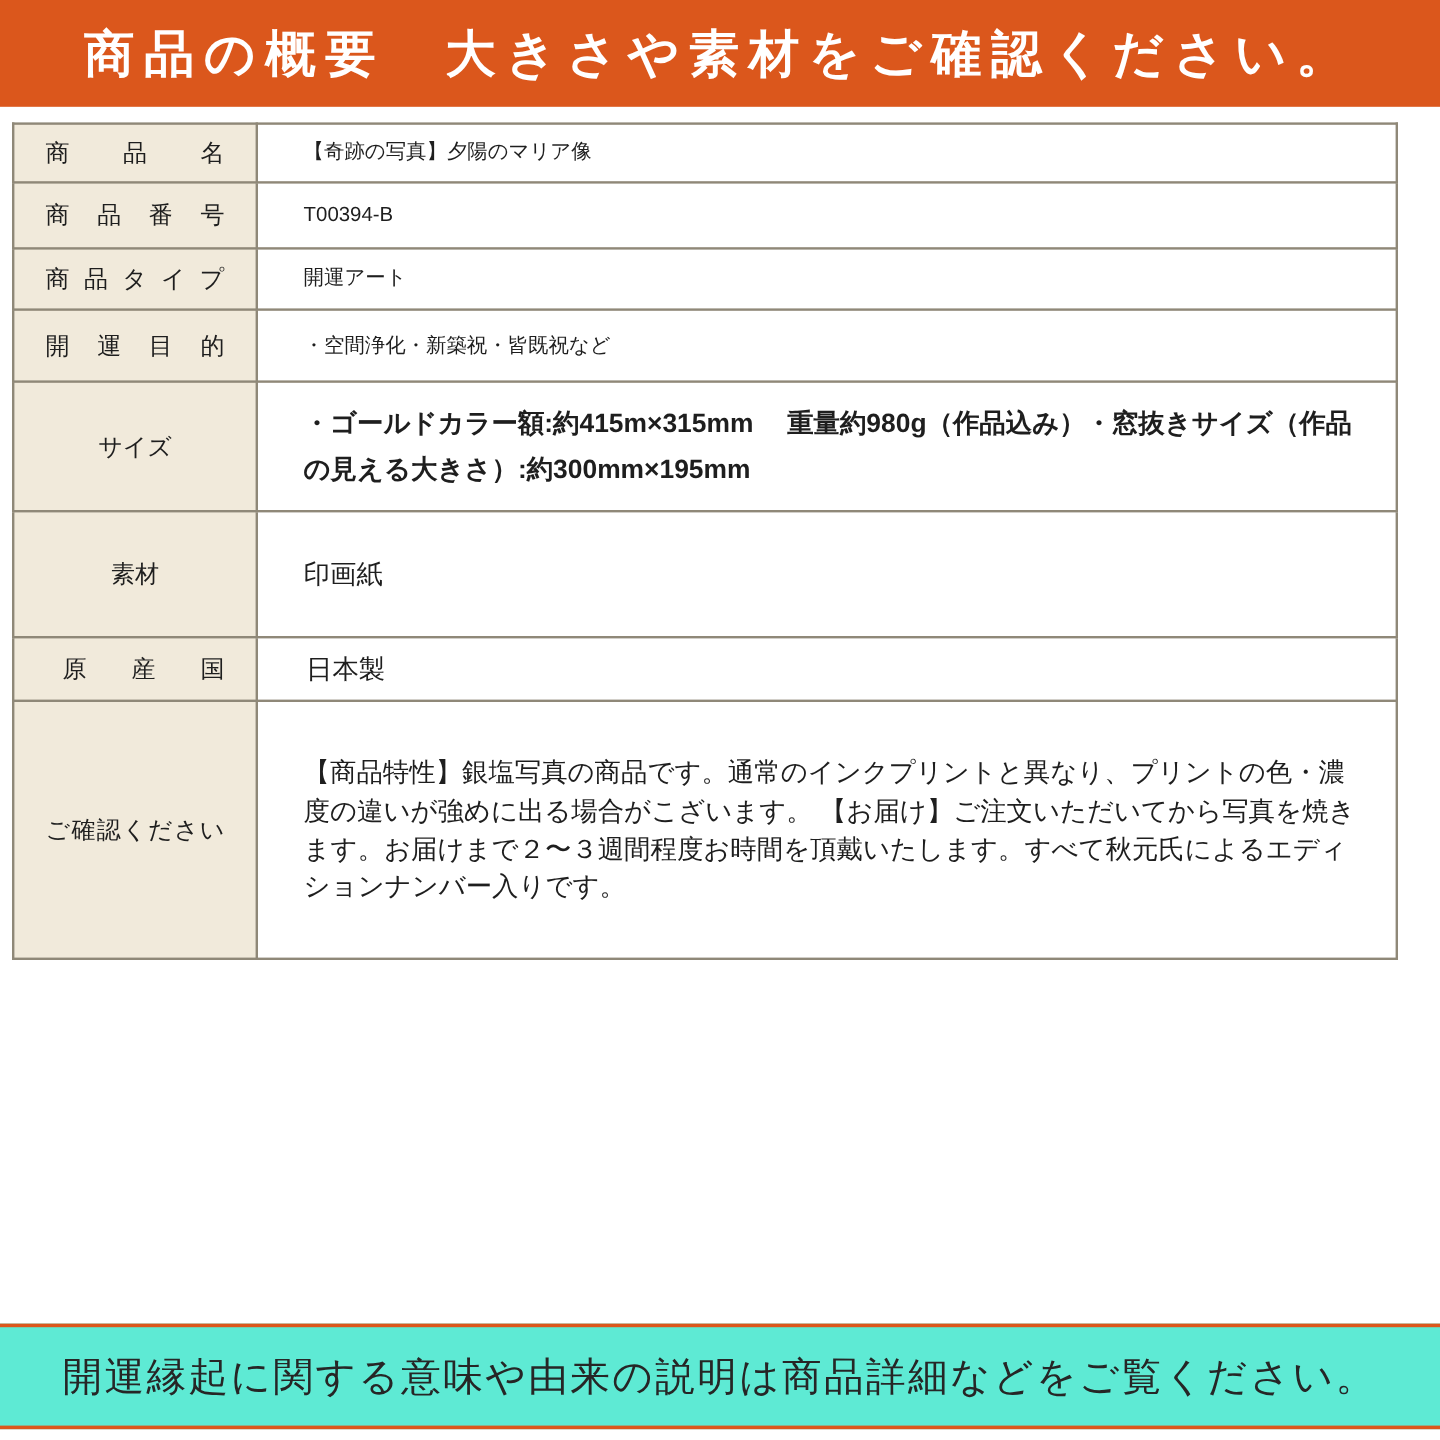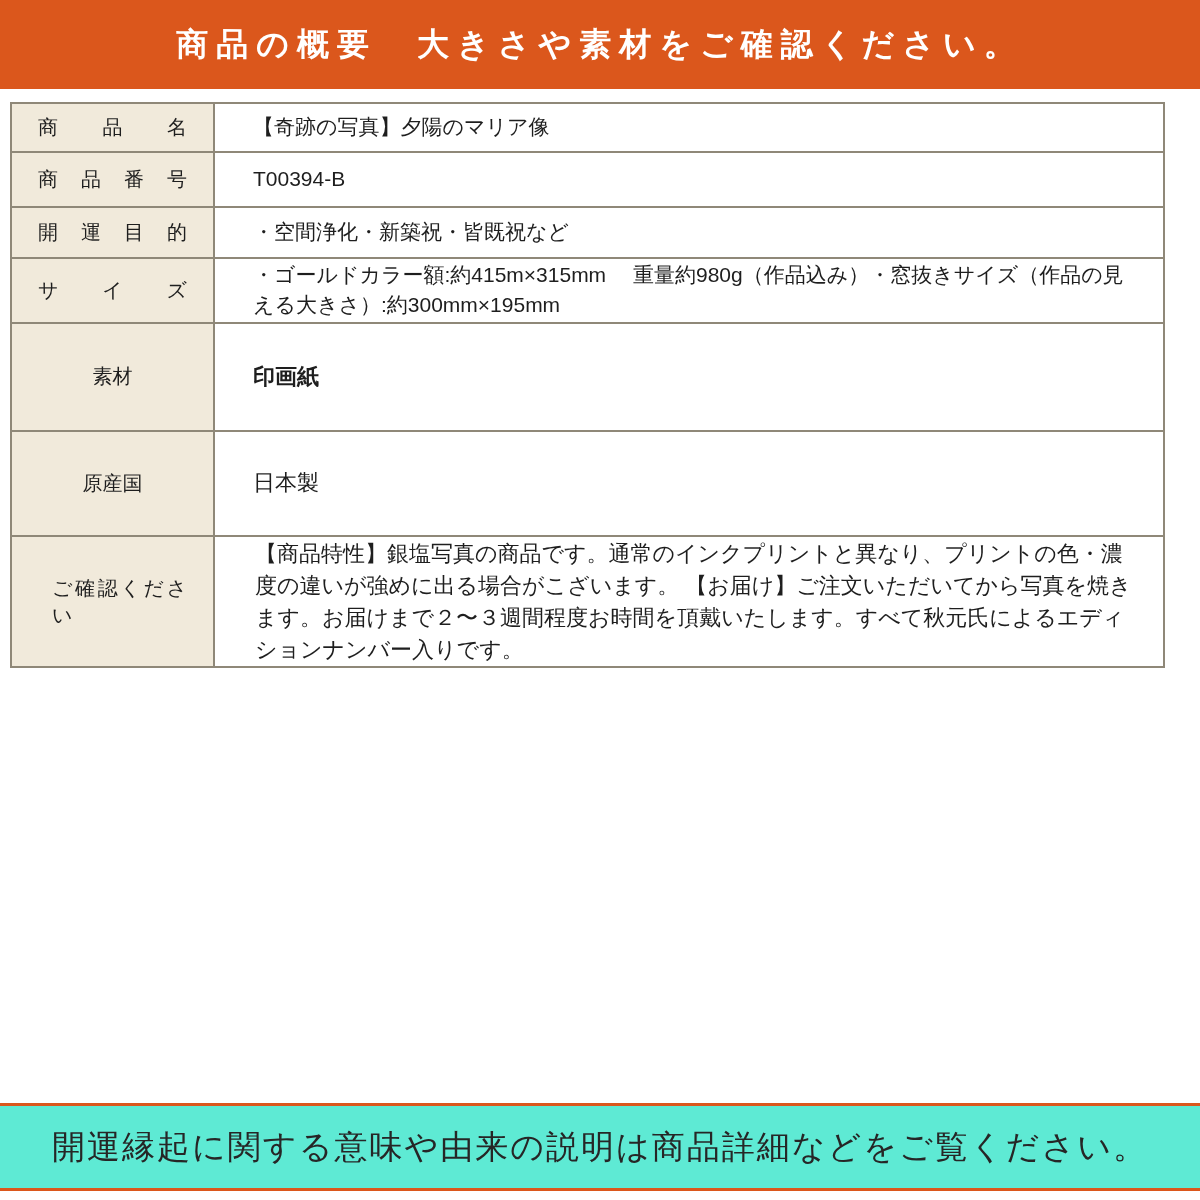--- a/index.html
+++ b/index.html
@@ -7,37 +7,37 @@
     width:1200px;height:1200px;position:relative;background:#ffffff;
     font-family:"Liberation Sans","DejaVu Sans",sans-serif;
     -webkit-font-smoothing:antialiased;
   }
   
   .header-band{
     position:absolute;top:0;left:0;width:1200px;height:89px;
     background:#DB571C;display:flex;align-items:center;justify-content:center;
   }
   .header-band .title{
-    color:#ffffff;font-size:32px;font-weight:600;letter-spacing:8px;white-space:nowrap;
+    color:#ffffff;font-size:42px;font-weight:600;letter-spacing:8px;white-space:nowrap;
   }
   
   .spec-table{
     position:absolute;left:10px;top:102px;width:1155px;
     border-collapse:collapse;table-layout:fixed;
   }
   .spec-table td{
     border:2px solid #8F8878;vertical-align:middle;
     color:#1e1e1e;box-sizing:border-box;
   }
   td.lbl{
     background:#F1EADB;font-size:20px;padding:0 26px;
     text-align:justify;text-align-last:justify;
   }
   td.val{
-    background:#ffffff;font-size:21px;padding-left:38px;padding-right:30px;
+    background:#ffffff;font-size:17px;padding-left:38px;padding-right:30px;
     line-height:1.45;
   }
   
   tr:nth-child(1) td{height:49px;}
   tr:nth-child(2) td{height:55px;}
   tr:nth-child(3) td{height:51px;}
   tr:nth-child(4) td{height:60px;}
   tr:nth-child(5) td{height:108px;}
   tr:nth-child(6) td{height:105px;}
   tr:nth-child(7) td{height:53px;padding-left:40px;}
@@ -84,20 +84,24 @@
   <tbody>
     <tr>
       <td class="lbl">商品名</td>
       <td class="val">【奇跡の写真】夕陽のマリア像</td>
     </tr>
     <tr>
       <td class="lbl">商品番号</td>
       <td class="val">T00394-B</td>
     </tr>
     <tr>
+      <td class="lbl">商品タイプ</td>
+      <td class="val">開運アート</td>
+    </tr>
+    <tr>
       <td class="lbl">開運目的</td>
       <td class="val">・空間浄化・新築祝・皆既祝など</td>
     </tr>
     <tr>
       <td class="lbl">サイズ</td>
       <td class="val">・ゴールドカラー額:約415m×315mm　 重量約980g（作品込み）・窓抜きサイズ（作品の見える大きさ）:約300mm×195mm</td>
     </tr>
     <tr>
       <td class="lbl">素材</td>
       <td class="val">印画紙</td>

